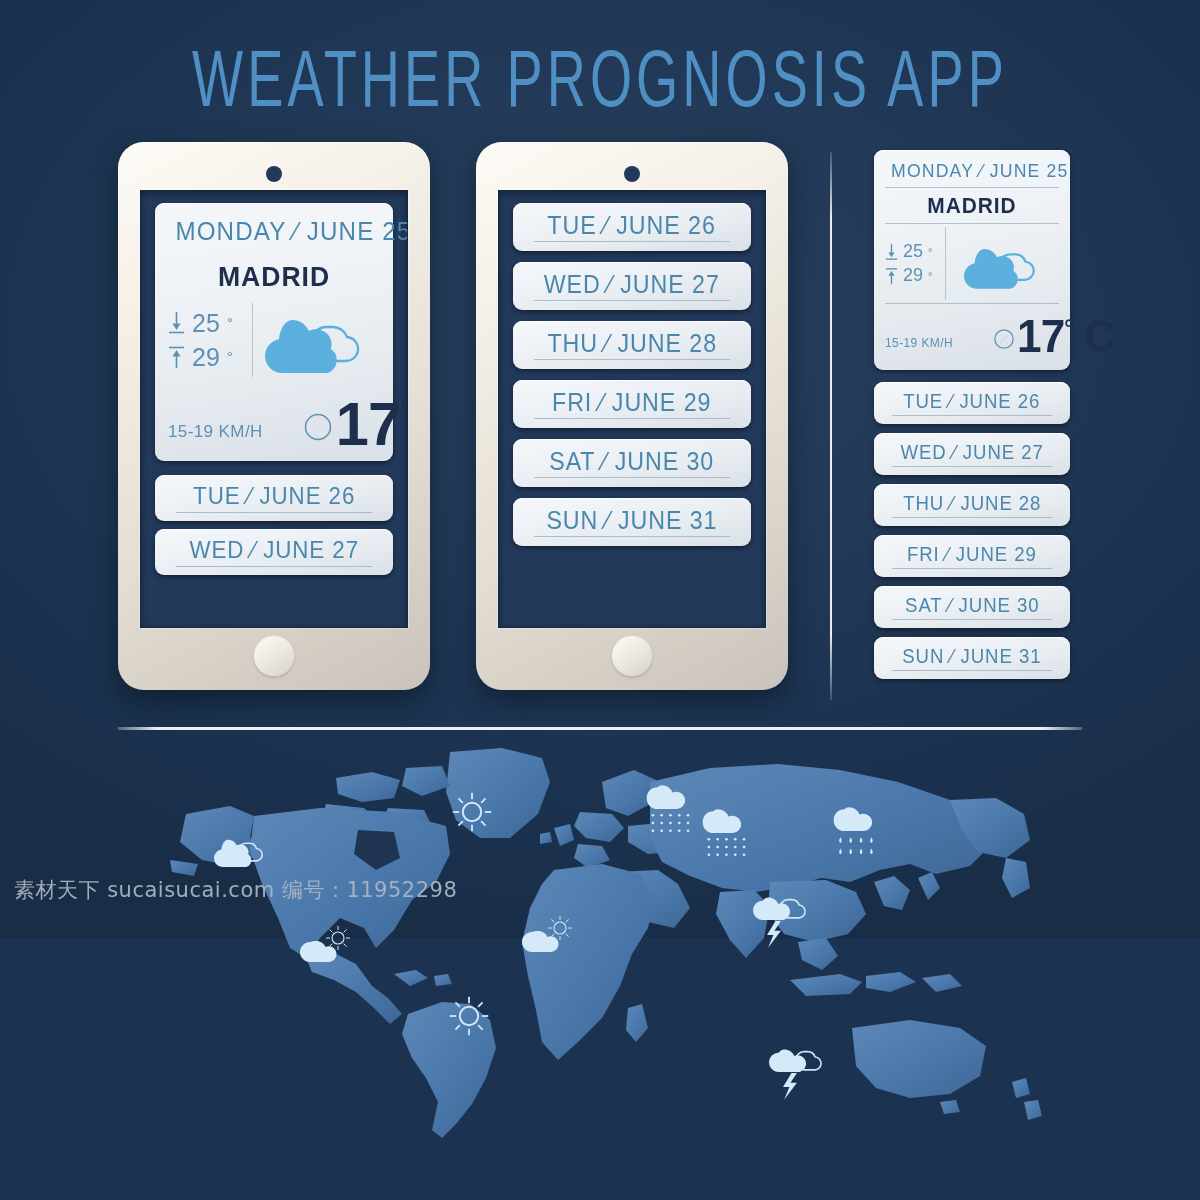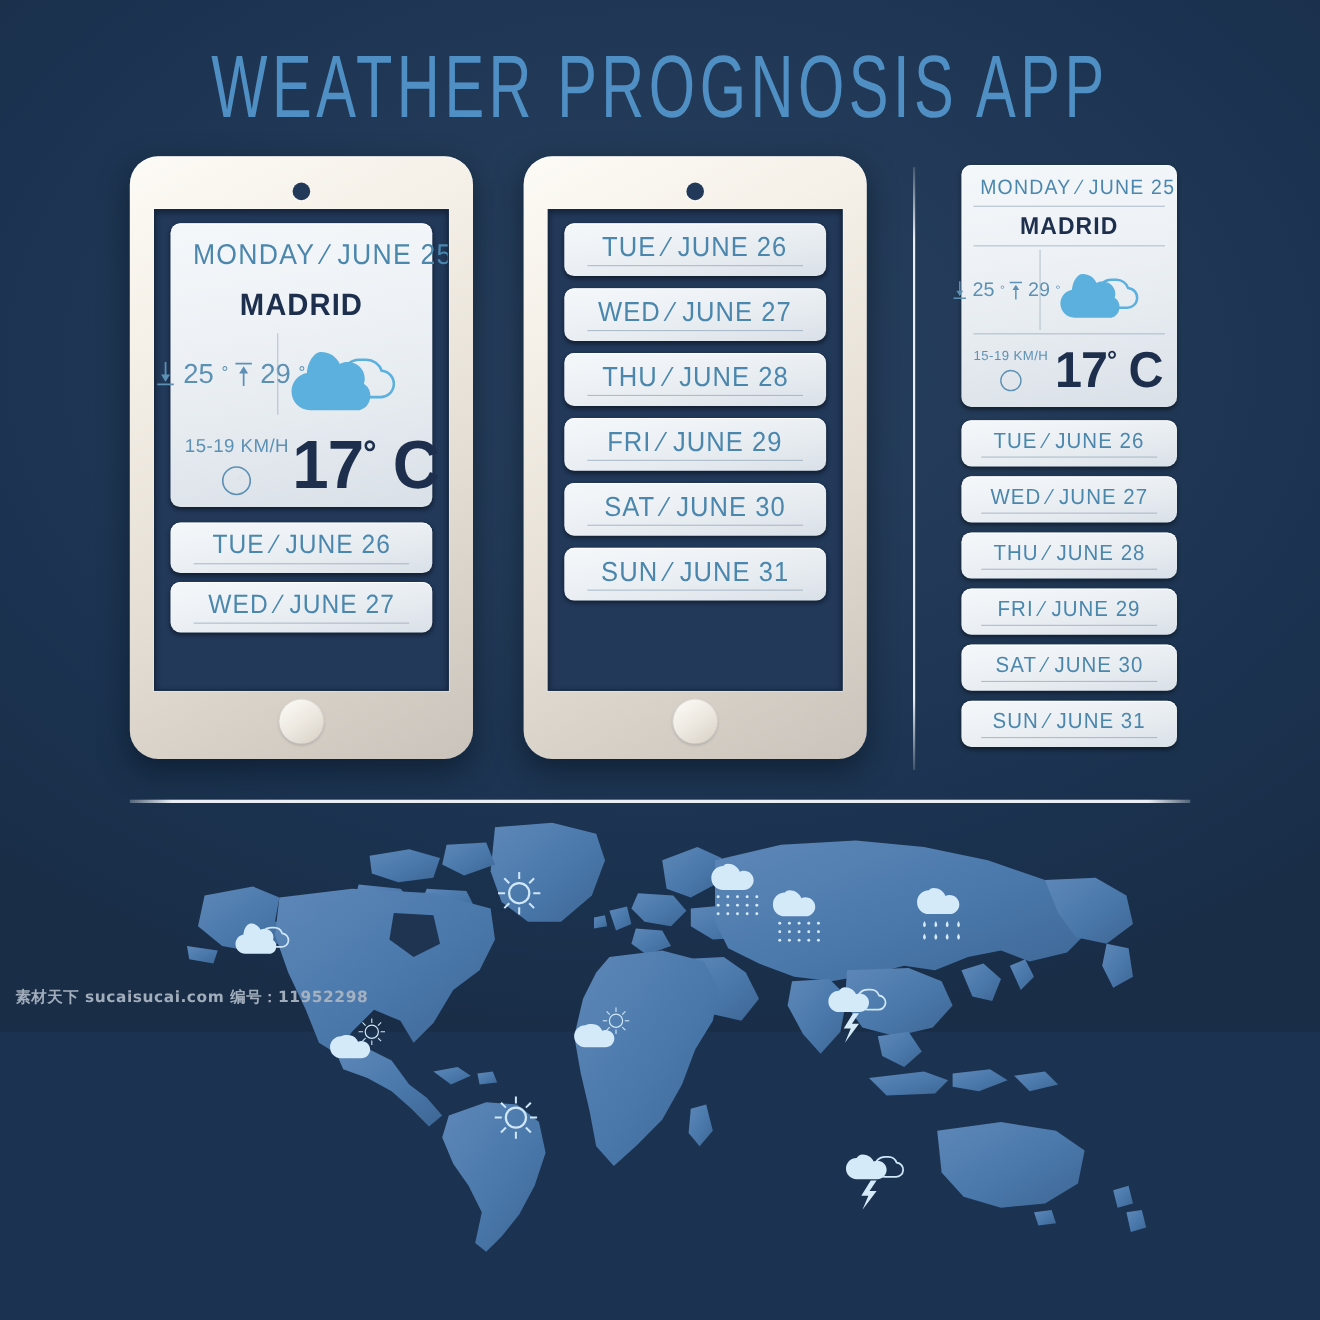--- a/index.html
+++ b/index.html
@@ -72,30 +72,30 @@
   }
   .wc-city {
     text-align:center; color:#1d2f4c; font-weight:bold;
     font-family:"Liberation Sans Narrow","Liberation Sans",sans-serif;
     letter-spacing:1px;
     transform:scaleX(.95);
   }
   .rule { height:1px; background:#9fb0c0; opacity:.75; }
   .wc-mid { display:flex; flex:1; align-items:center; }
   .wc-minmax {
-    display:flex; flex-direction:row; justify-content:center;
+    display:flex; flex-direction:column; justify-content:center;
     color:#5d91b4;
     font-family:"Liberation Sans Narrow","Liberation Sans",sans-serif;
   }
   .mmrow { display:flex; align-items:center; gap:7px; }
   .deg-sup { font-size:.62em; vertical-align:super; }
   .vdiv { width:1px; background:#9fb0c0; opacity:.7; align-self:stretch; }
   .wc-icon { flex:1; display:flex; align-items:center; justify-content:center; }
   .wc-bot { display:flex; align-items:center; }
-  .wind-block { display:flex; flex-direction:column; align-items:center; }
+  .wind-block { display:flex; flex-direction:row; align-items:flex-end;gap:40px; }
   .wind-txt {
     color:#5d91b4; white-space:nowrap;
     font-family:"Liberation Sans Narrow","Liberation Sans",sans-serif;
     letter-spacing:.4px;
   }
   .temp-big {
     flex:1; text-align:right; color:#1d2f4c; font-weight:bold;
     font-family:"Liberation Sans Narrow","Liberation Sans",sans-serif;
     letter-spacing:-1px; white-space:nowrap;
     transform:scaleX(.96);
@@ -129,25 +129,24 @@
   .mapwrap svg { width:100%; height:100%; }
   .mapicon { position:absolute; }
 
   
   .footer {
     position:absolute; left:0; bottom:22px; width:1200px;
     display:flex; align-items:center; justify-content:center; gap:9px;
     color:#ffffff; font-size:25px; font-weight:bold; letter-spacing:-.3px;
   }
   .watermark {
-    position:absolute; left:14px; bottom:22px;
-    color:#a9b4c2; font-size:14px; letter-spacing:.5px;
+    position:absolute; left:14px; bottom:34px;
+    color:#a9b4c2; font-size:21px; letter-spacing:.5px;
     font-family:"DejaVu Sans", sans-serif;
     opacity:.95;
-    font-weight:bold;
   }
 </style>
 </head>
 <body>
 
 <div id="stage">
 
   <div class="title">WEATHER PROGNOSIS APP</div>
 
   <div class="phone" id="phone1" style="left:118px; top:142px; width:312px; height:548px;">

